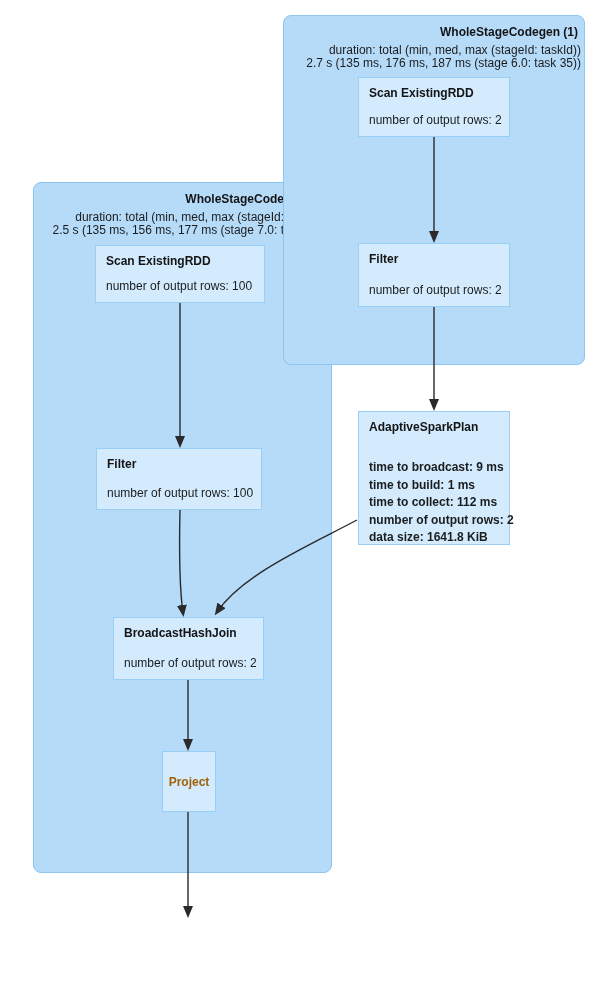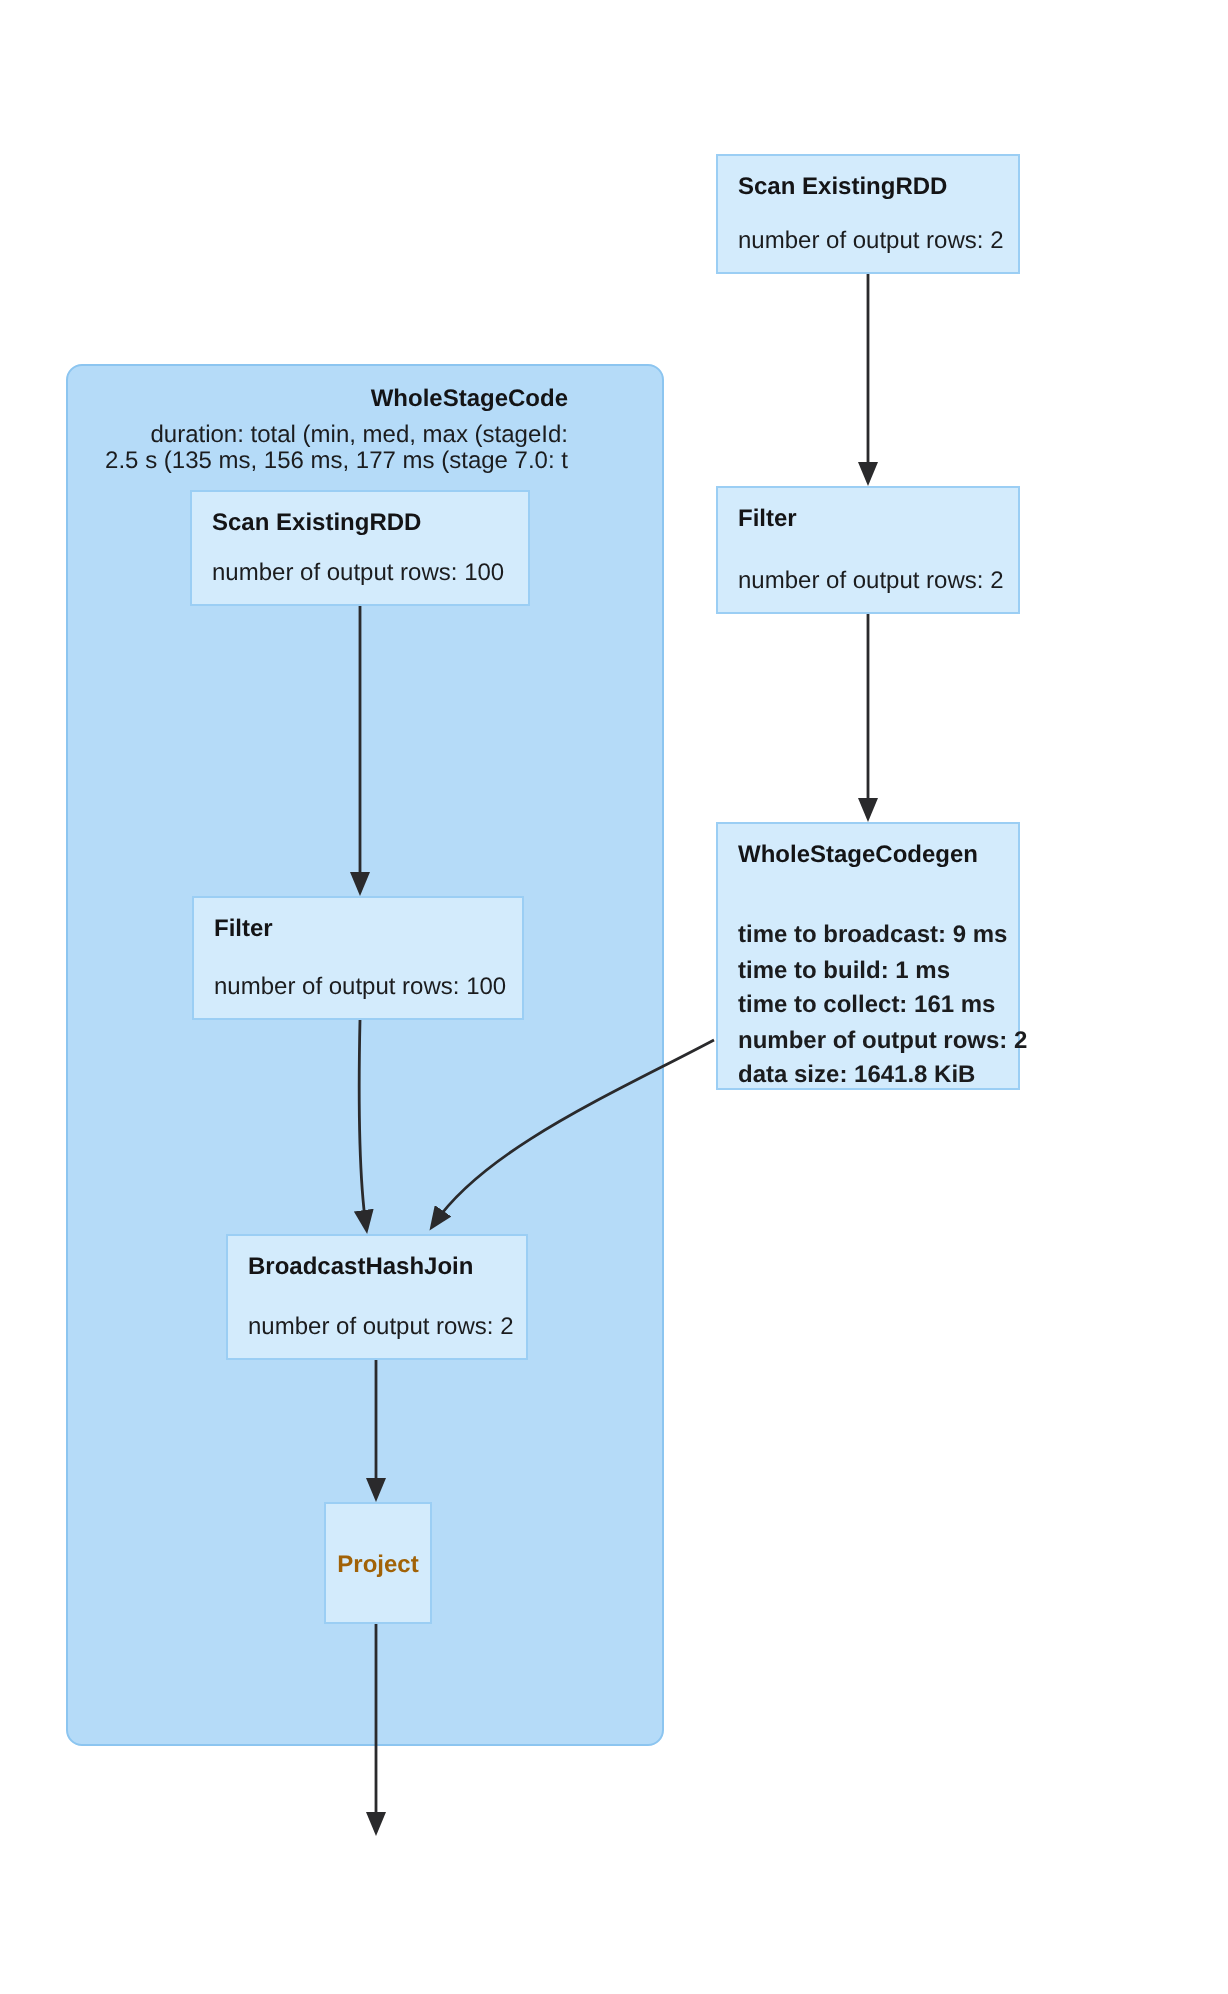--- a/index.html
+++ b/index.html
@@ -113,20 +113,27 @@
 <div id="canvas">
 
   <div class="cluster" id="cluster-2">
     <div class="cluster-title">WholeStageCode</div>
     <div class="cluster-duration">
       <div>duration: total (min, med, max (stageId:</div>
       <div>2.5 s (135 ms, 156 ms, 177 ms (stage 7.0: t</div>
     </div>
   </div>
 
+  <div class="cluster" id="cluster-1">
+    <div class="cluster-title">WholeStageCodegen (1)</div>
+    <div class="cluster-duration">
+      <div>duration: total (min, med, max (stageId: taskId))</div>
+      <div>2.7 s (135 ms, 176 ms, 187 ms (stage 6.0: task 35))</div>
+    </div>
+  </div>
 
   <div class="node" id="node-scan-1">
     <div class="node-title">Scan ExistingRDD</div>
     <div class="node-metric">number of output rows: 2</div>
   </div>
 
   <div class="node" id="node-filter-1">
     <div class="node-title">Filter</div>
     <div class="node-metric">number of output rows: 2</div>
   </div>
@@ -135,25 +142,25 @@
     <div class="node-title">Scan ExistingRDD</div>
     <div class="node-metric">number of output rows: 100</div>
   </div>
 
   <div class="node" id="node-filter-2">
     <div class="node-title">Filter</div>
     <div class="node-metric">number of output rows: 100</div>
   </div>
 
   <div class="node" id="node-broadcast-exchange">
-    <div class="node-title">WholeStageCodegen</div>
+    <div class="node-title">AdaptiveSparkPlan</div>
     <div class="node-metrics-list">
       <div>time to broadcast: 9 ms</div>
       <div>time to build: 1 ms</div>
-      <div>time to collect: 161 ms</div>
+      <div>time to collect: 112 ms</div>
       <div>number of output rows: 2</div>
       <div>data size: 1641.8 KiB</div>
     </div>
   </div>
 
   <div class="node" id="node-broadcast-hash-join">
     <div class="node-title">BroadcastHashJoin</div>
     <div class="node-metric">number of output rows: 2</div>
   </div>
 

